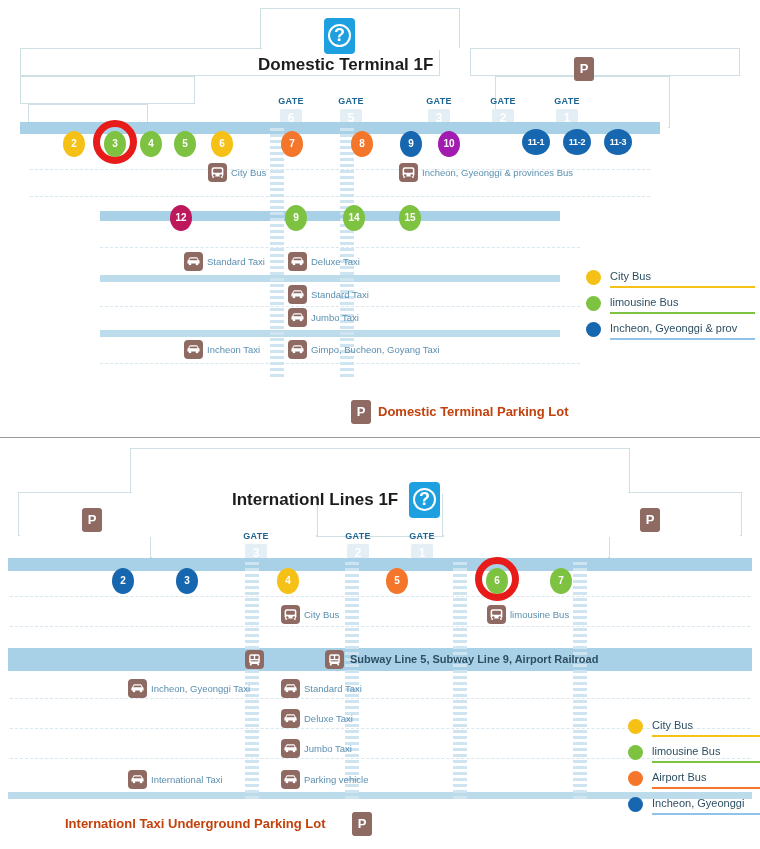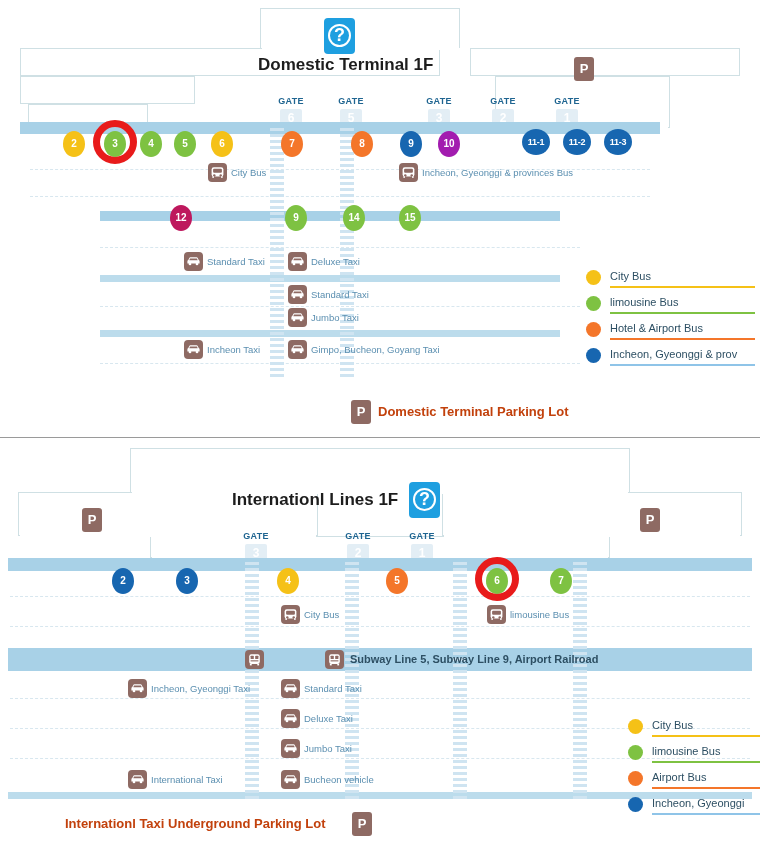--- a/index.html
+++ b/index.html
@@ -252,25 +252,20 @@
       <span class="legdot" style="background:#f5c117;"></span>
       <span class="legtxt">City Bus</span>
       <span class="legrule" style="width:145px;background:#f5c117;"></span>
     </div>
     <div class="legrow">
       <span class="legdot" style="background:#7ec242;"></span>
       <span class="legtxt">limousine Bus</span>
       <span class="legrule" style="width:145px;background:#7ec242;"></span>
     </div>
     <div class="legrow">
-      <span class="legdot" style="background:#f4762a;"></span>
-      <span class="legtxt">Hotel &amp; Airport Bus</span>
-      <span class="legrule" style="width:145px;background:#f4762a;"></span>
-    </div>
-    <div class="legrow">
       <span class="legdot" style="background:#1766b0;"></span>
       <span class="legtxt">Incheon, Gyeonggi &amp; prov</span>
       <span class="legrule" style="width:145px;background:#8fc4e8;"></span>
     </div>
   </div>
 </div>
 
 <div class="panel-divider"></div>
 
 <div class="panel" id="panel-international">
@@ -426,21 +421,21 @@
   <div class="modelabel" style="left:151px;top:330px;">International Taxi</div>
 
   <div class="modeicon" style="left:281px;top:330px;">
     <svg viewBox="0 0 19 19">
         <path d="M3.4 11.6 L3.4 9.3 Q3.4 8.4 4.3 8.1 L5.3 5.9 Q5.6 5.2 6.4 5.2 L12.6 5.2 Q13.4 5.2 13.7 5.9 L14.7 8.1 Q15.6 8.4 15.6 9.3 L15.6 11.6 Z" fill="#fff"></path>
         <circle cx="6" cy="11.9" r="1.35" fill="#fff"></circle>
         <circle cx="13" cy="11.9" r="1.35" fill="#fff"></circle>
         <path d="M6 6.5 L13 6.5 L13.7 8.2 L5.3 8.2 Z" fill="#8e6a63"></path>
       </svg>
   </div>
-  <div class="modelabel" style="left:304px;top:330px;">Bucheon vehicle</div>
+  <div class="modelabel" style="left:304px;top:330px;">Parking vehicle</div>
 
   <div class="parkline" style="left:65px;top:372px;">Internationl Taxi Underground Parking Lot</div>
   <div class="pbadge" style="left:352px;top:372px;">P</div>
 
   <div class="legend" style="left:628px;top:275px;width:135px;">
     <div class="legrow">
       <span class="legdot" style="background:#f5c117;"></span>
       <span class="legtxt">City Bus</span>
       <span class="legrule" style="width:110px;background:#f5c117;"></span>
     </div>

